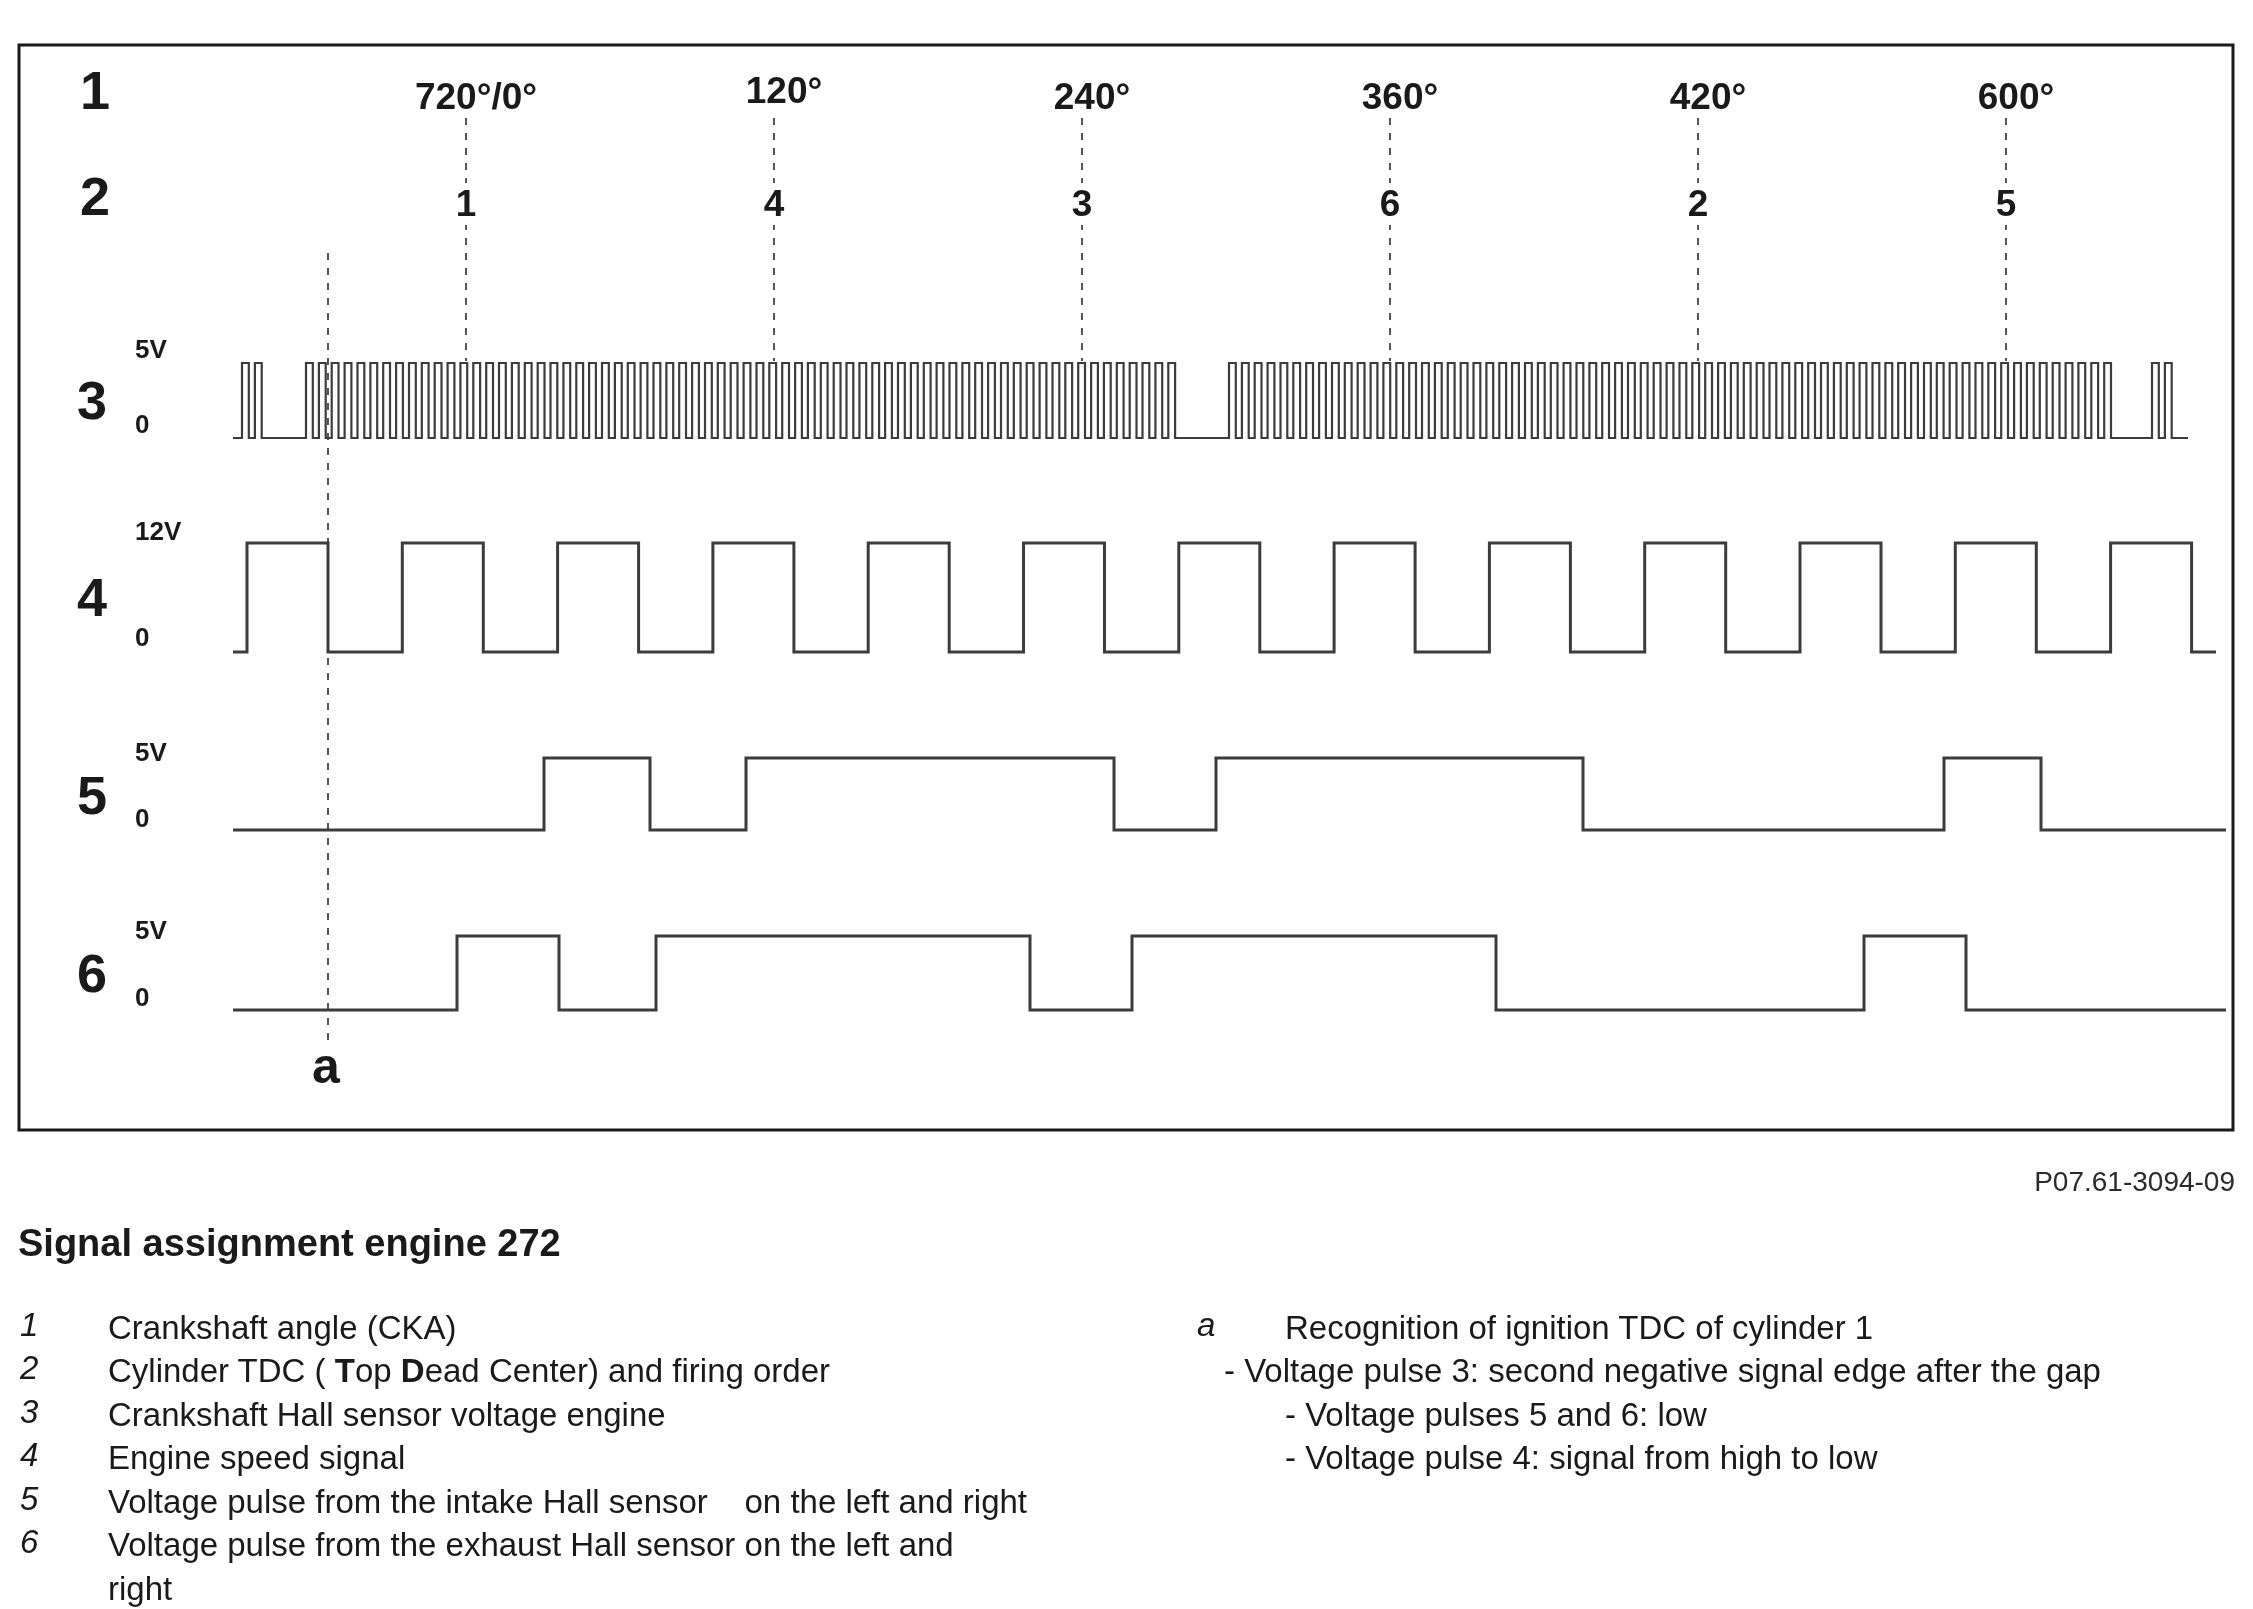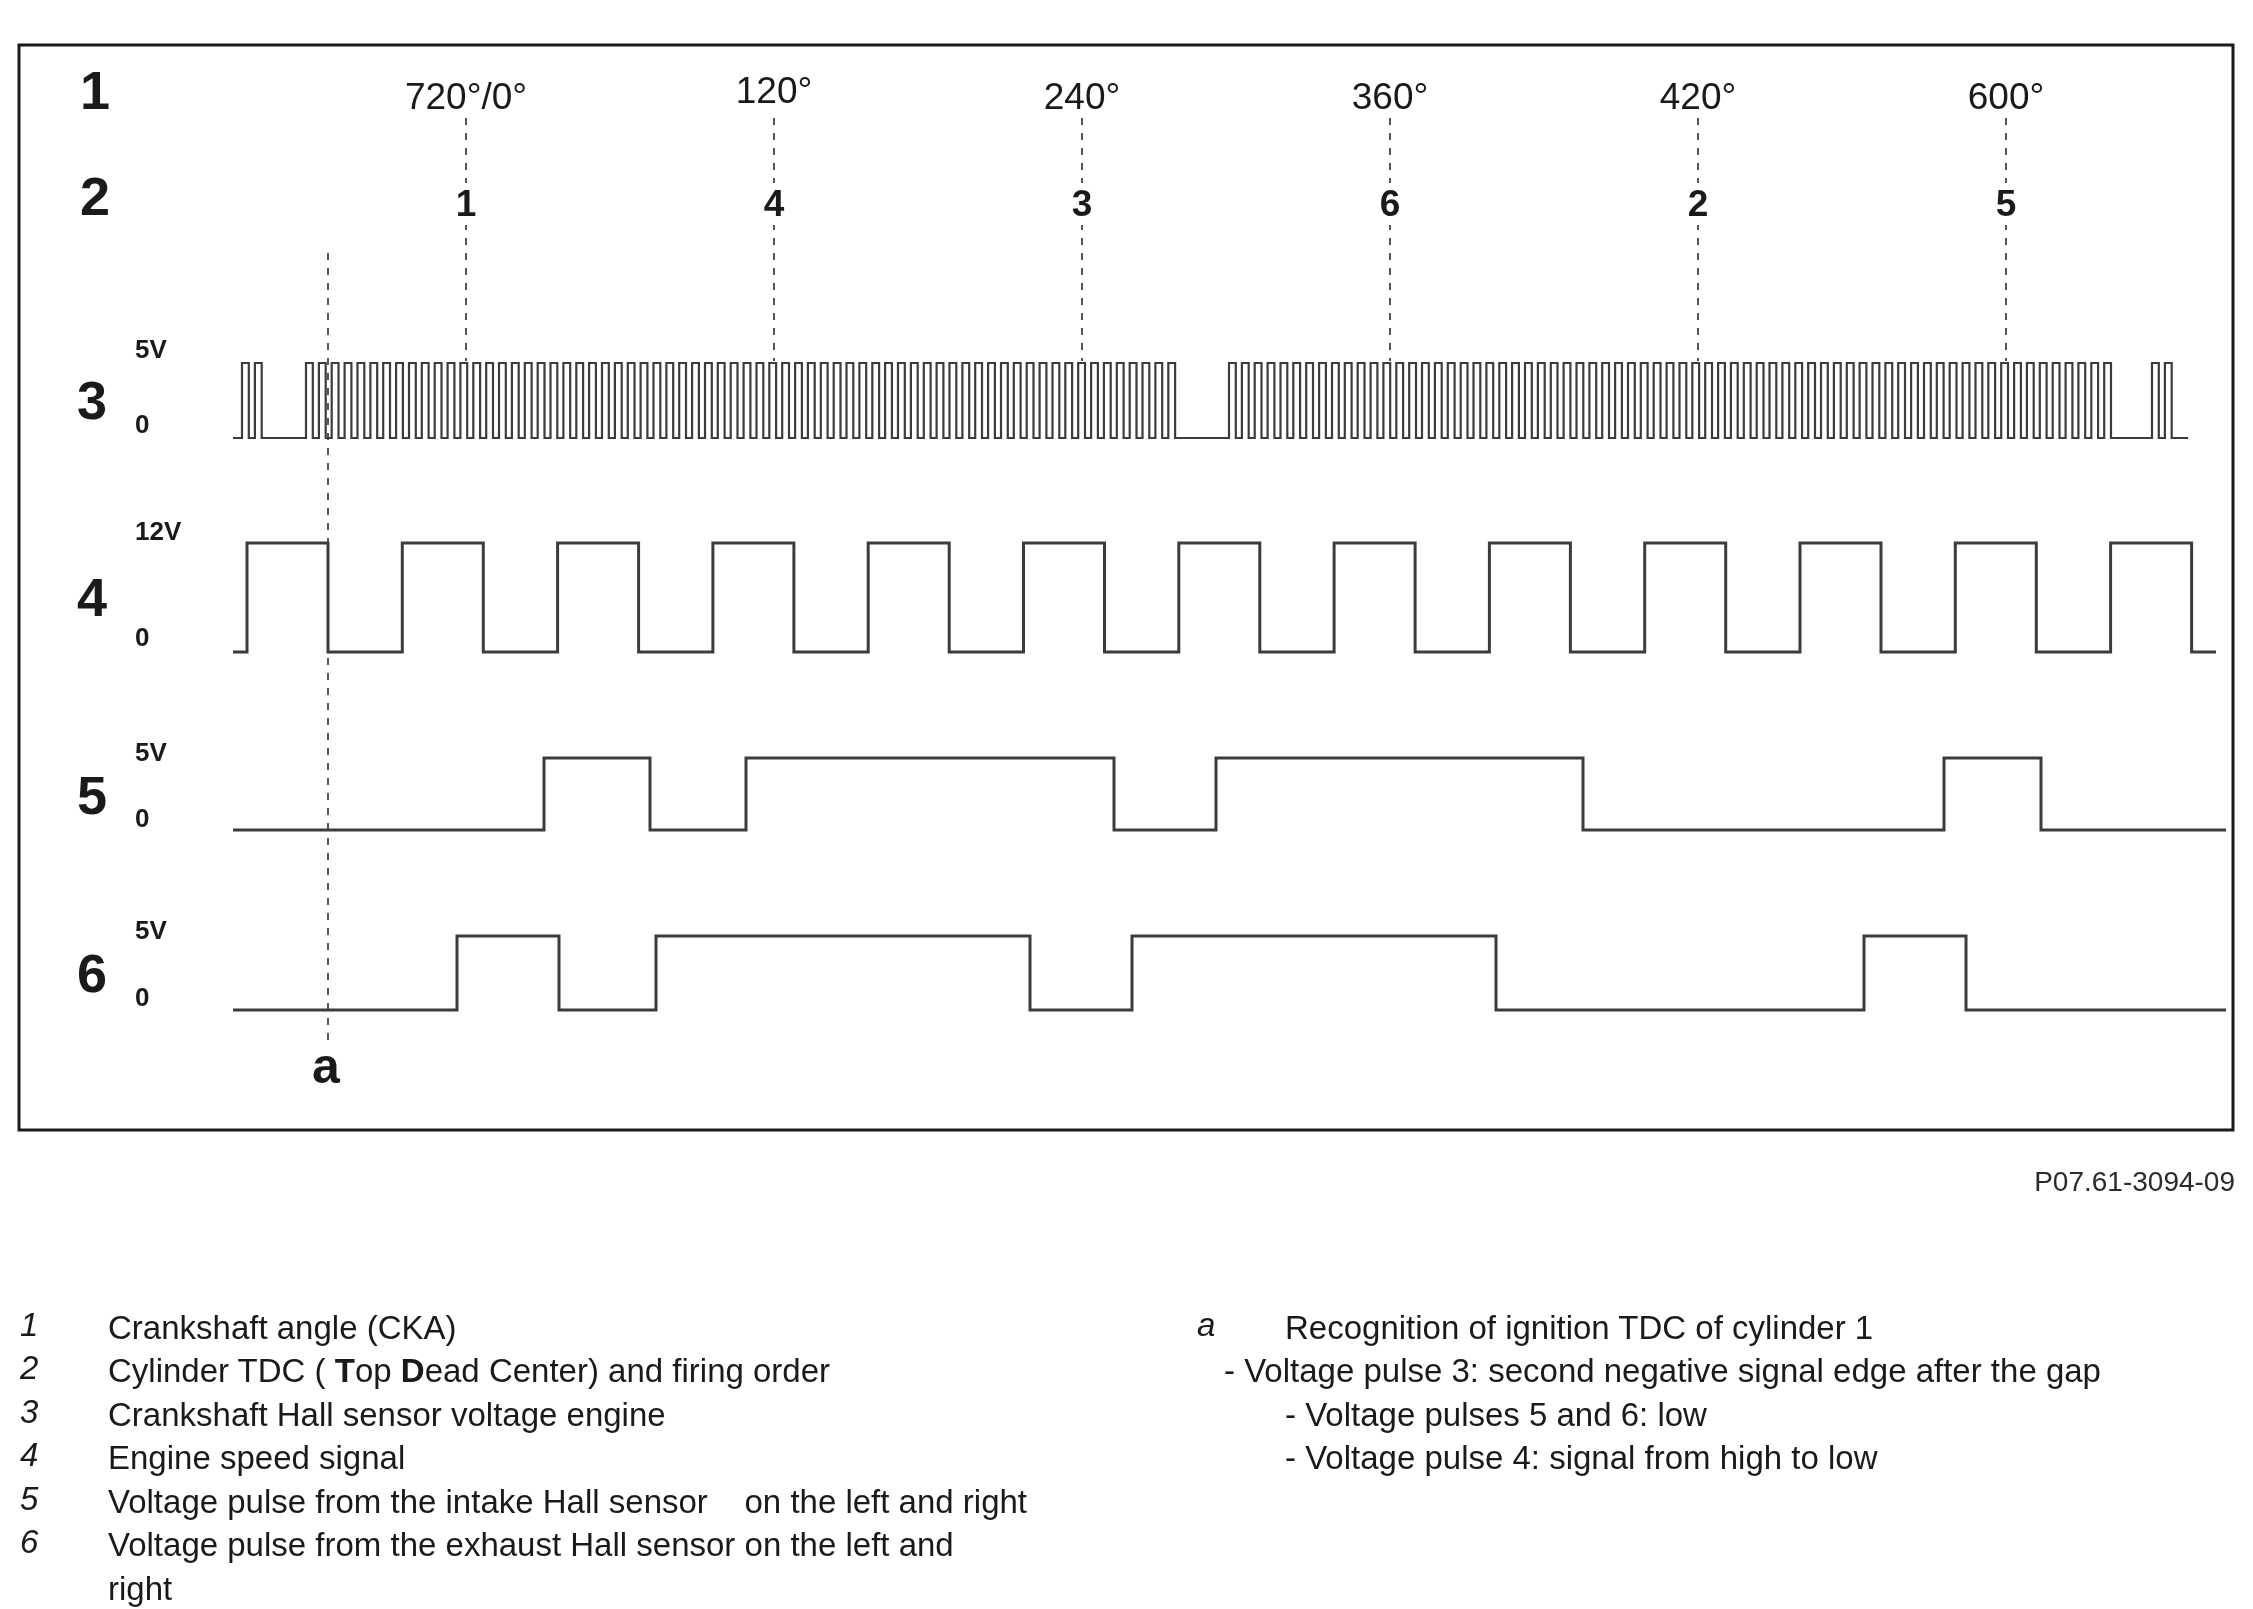--- a/index.html
+++ b/index.html
@@ -1,20 +1,20 @@
 <!DOCTYPE html>
 <html><head>
 <meta charset="utf-8">
 <style>
   html,body{margin:0;padding:0;background:#ffffff;}
   #page{position:relative;width:2253px;height:1609px;background:#ffffff;
         font-family:"Liberation Sans","DejaVu Sans",sans-serif;color:#1a1a1a;overflow:hidden;}
   #diagram-svg{position:absolute;left:0;top:0;width:2253px;height:1609px;}
   .abs{position:absolute;white-space:nowrap;}
-  .deg-label{font-size:37px;font-weight:normal;transform:translate(-50%,-50%);letter-spacing:0px;}
+  .deg-label{font-size:37px;font-weight:bold;transform:translate(-50%,-50%);letter-spacing:0px;margin-left:10px;}
   .fire-num{font-size:37px;font-weight:bold;transform:translate(-50%,-50%);background:#ffffff;padding:0 6px;}
   .row-num{font-size:54px;font-weight:bold;transform:translate(-50%,-50%);}
   .v-label{font-size:26px;font-weight:bold;width:90px;text-align:left;transform:translateY(-50%);}
   .marker-a{font-size:50px;font-weight:bold;transform:translate(-50%,-50%);}
   .fig-code{font-size:28px;color:#2b2b2b;transform:translateX(-100%);}
   .doc-title{font-size:38px;font-weight:bold;}
   .legend-num{font-size:33px;font-style:italic;position:absolute;left:0;top:0;}
   .legend-text{font-size:33px;position:absolute;white-space:pre-wrap;line-height:44px;}
   .legend-row{position:absolute;}
   .bold-part{font-weight:bold;}
@@ -69,20 +69,21 @@
   <div class="abs v-label" style="left:135px;top:637px">0</div>
   <div class="abs v-label" style="left:135px;top:752px">5V</div>
   <div class="abs v-label" style="left:135px;top:818px">0</div>
   <div class="abs v-label" style="left:135px;top:930px">5V</div>
   <div class="abs v-label" style="left:135px;top:997px">0</div>
 
   <div class="abs marker-a" style="left:326px;top:1066px">a</div>
 
   <div class="abs fig-code" style="left:2235px;top:1166px">P07.61-3094-09</div>
 
+  <div class="abs doc-title" style="left:18px;top:1222px">Signal assignment engine 272</div>
 
   <div class="legend-row" style="left:0;top:1306px">
     <span class="legend-num abs" style="left:20px">1</span>
     <span class="legend-text abs" style="left:108px;width:1060px">Crankshaft angle (CKA)</span>
   </div>
   <div class="legend-row" style="left:0;top:1349px">
     <span class="legend-num abs" style="left:20px">2</span>
     <span class="legend-text abs" style="left:108px;width:1060px"><span>Cylinder TDC ( </span><span class="bold-part">T</span><span>op </span><span class="bold-part">D</span><span>ead Center) and firing order</span></span>
   </div>
   <div class="legend-row" style="left:0;top:1393px">

